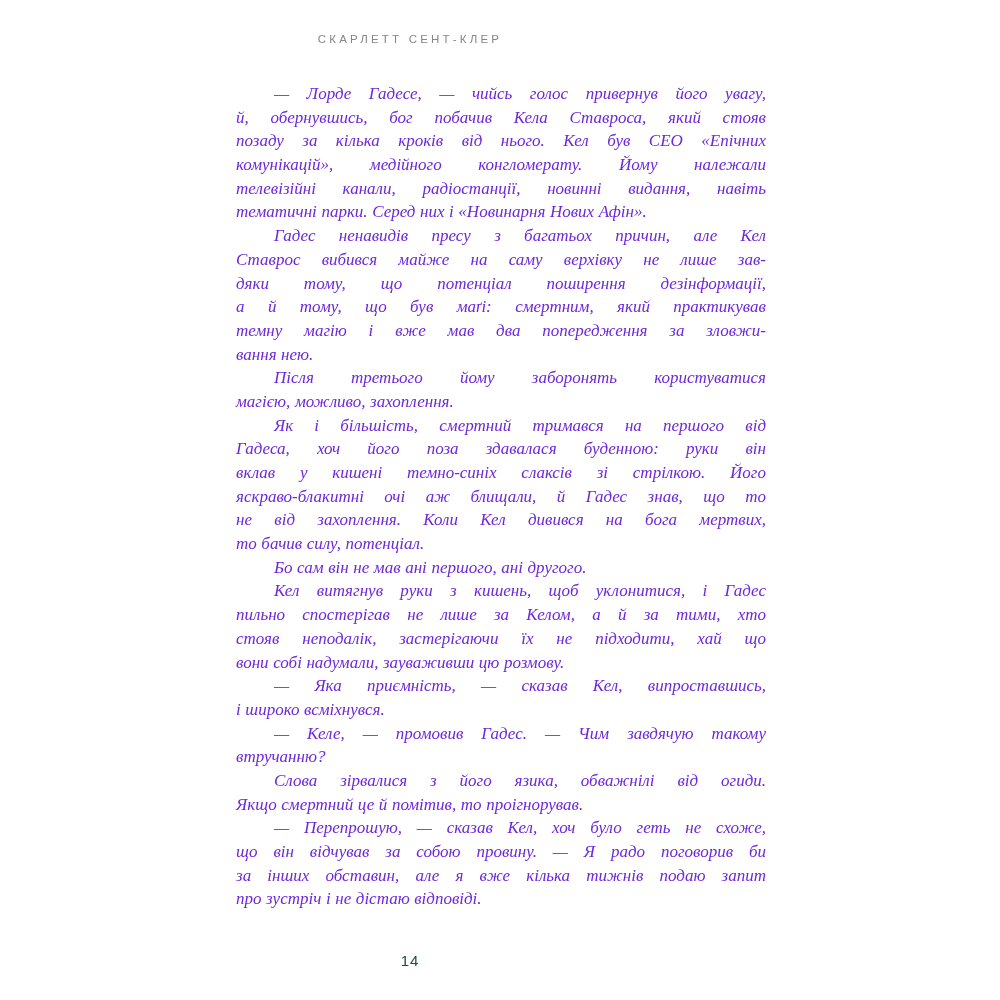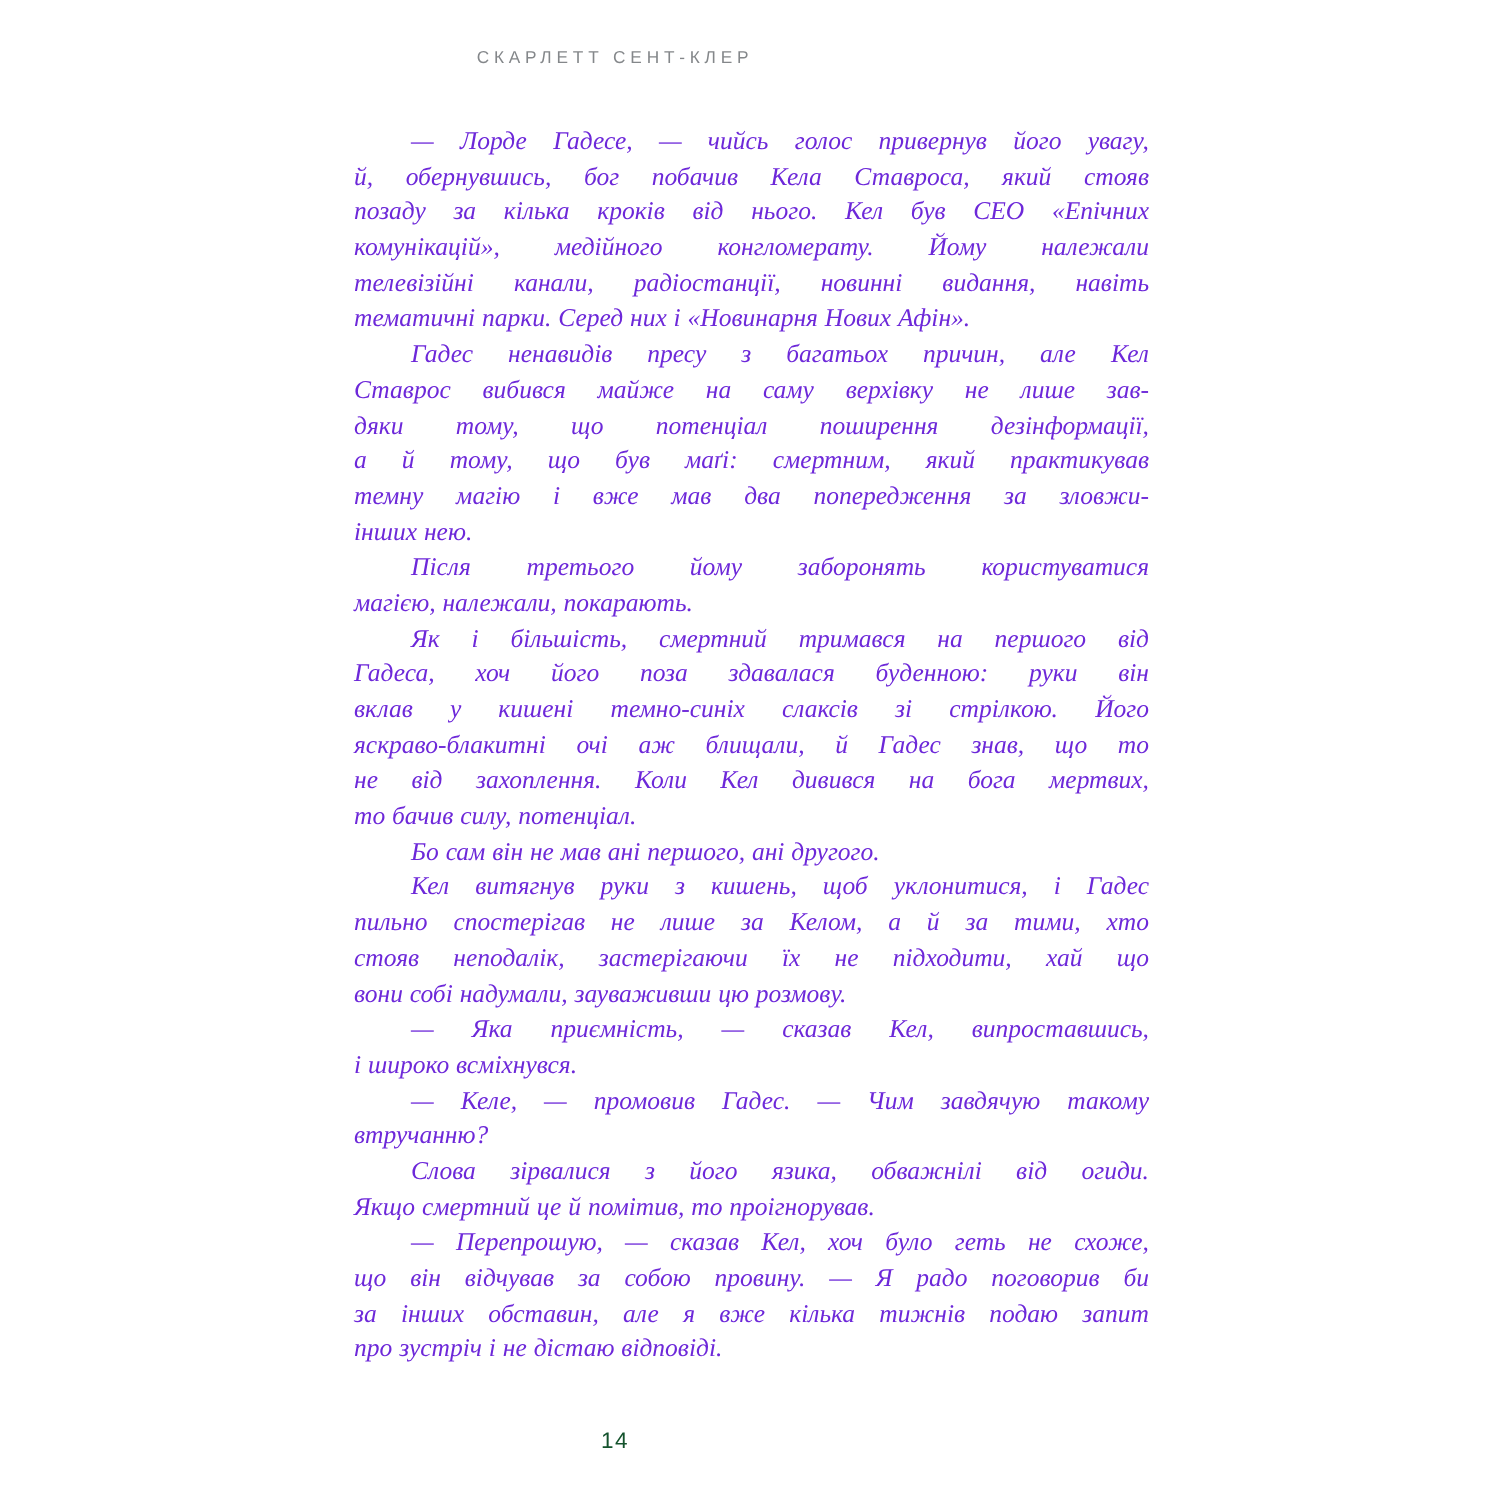--- a/index.html
+++ b/index.html
@@ -85,25 +85,25 @@
         <span class="line">комунікацій», медійного конгломерату. Йому належали</span>
         <span class="line">телевізійні канали, радіостанції, новинні видання, навіть</span>
         <span class="line para-last">тематичні парки. Серед них і «Новинарня Нових Афін».</span>
       </p>
       <p class="para">
         <span class="line para-first">Гадес ненавидів пресу з багатьох причин, але Кел</span>
         <span class="line">Ставрос вибився майже на саму верхівку не лише зав-</span>
         <span class="line">дяки тому, що потенціал поширення дезінформації,</span>
         <span class="line">а й тому, що був маґі: смертним, який практикував</span>
         <span class="line">темну магію і вже мав два попередження за зловжи-</span>
-        <span class="line para-last">інших нею.</span>
+        <span class="line para-last">вання нею.</span>
       </p>
       <p class="para">
         <span class="line para-first">Після третього йому заборонять користуватися</span>
-        <span class="line para-last">магією, належали, покарають.</span>
+        <span class="line para-last">магією, можливо, захоплення.</span>
       </p>
       <p class="para">
         <span class="line para-first">Як і більшість, смертний тримався на першого від</span>
         <span class="line">Гадеса, хоч його поза здавалася буденною: руки він</span>
         <span class="line">вклав у кишені темно-синіх слаксів зі стрілкою. Його</span>
         <span class="line">яскраво-блакитні очі аж блищали, й Гадес знав, що то</span>
         <span class="line">не від захоплення. Коли Кел дивився на бога мертвих,</span>
         <span class="line para-last">то бачив силу, потенціал.</span>
       </p>
       <p class="para">

